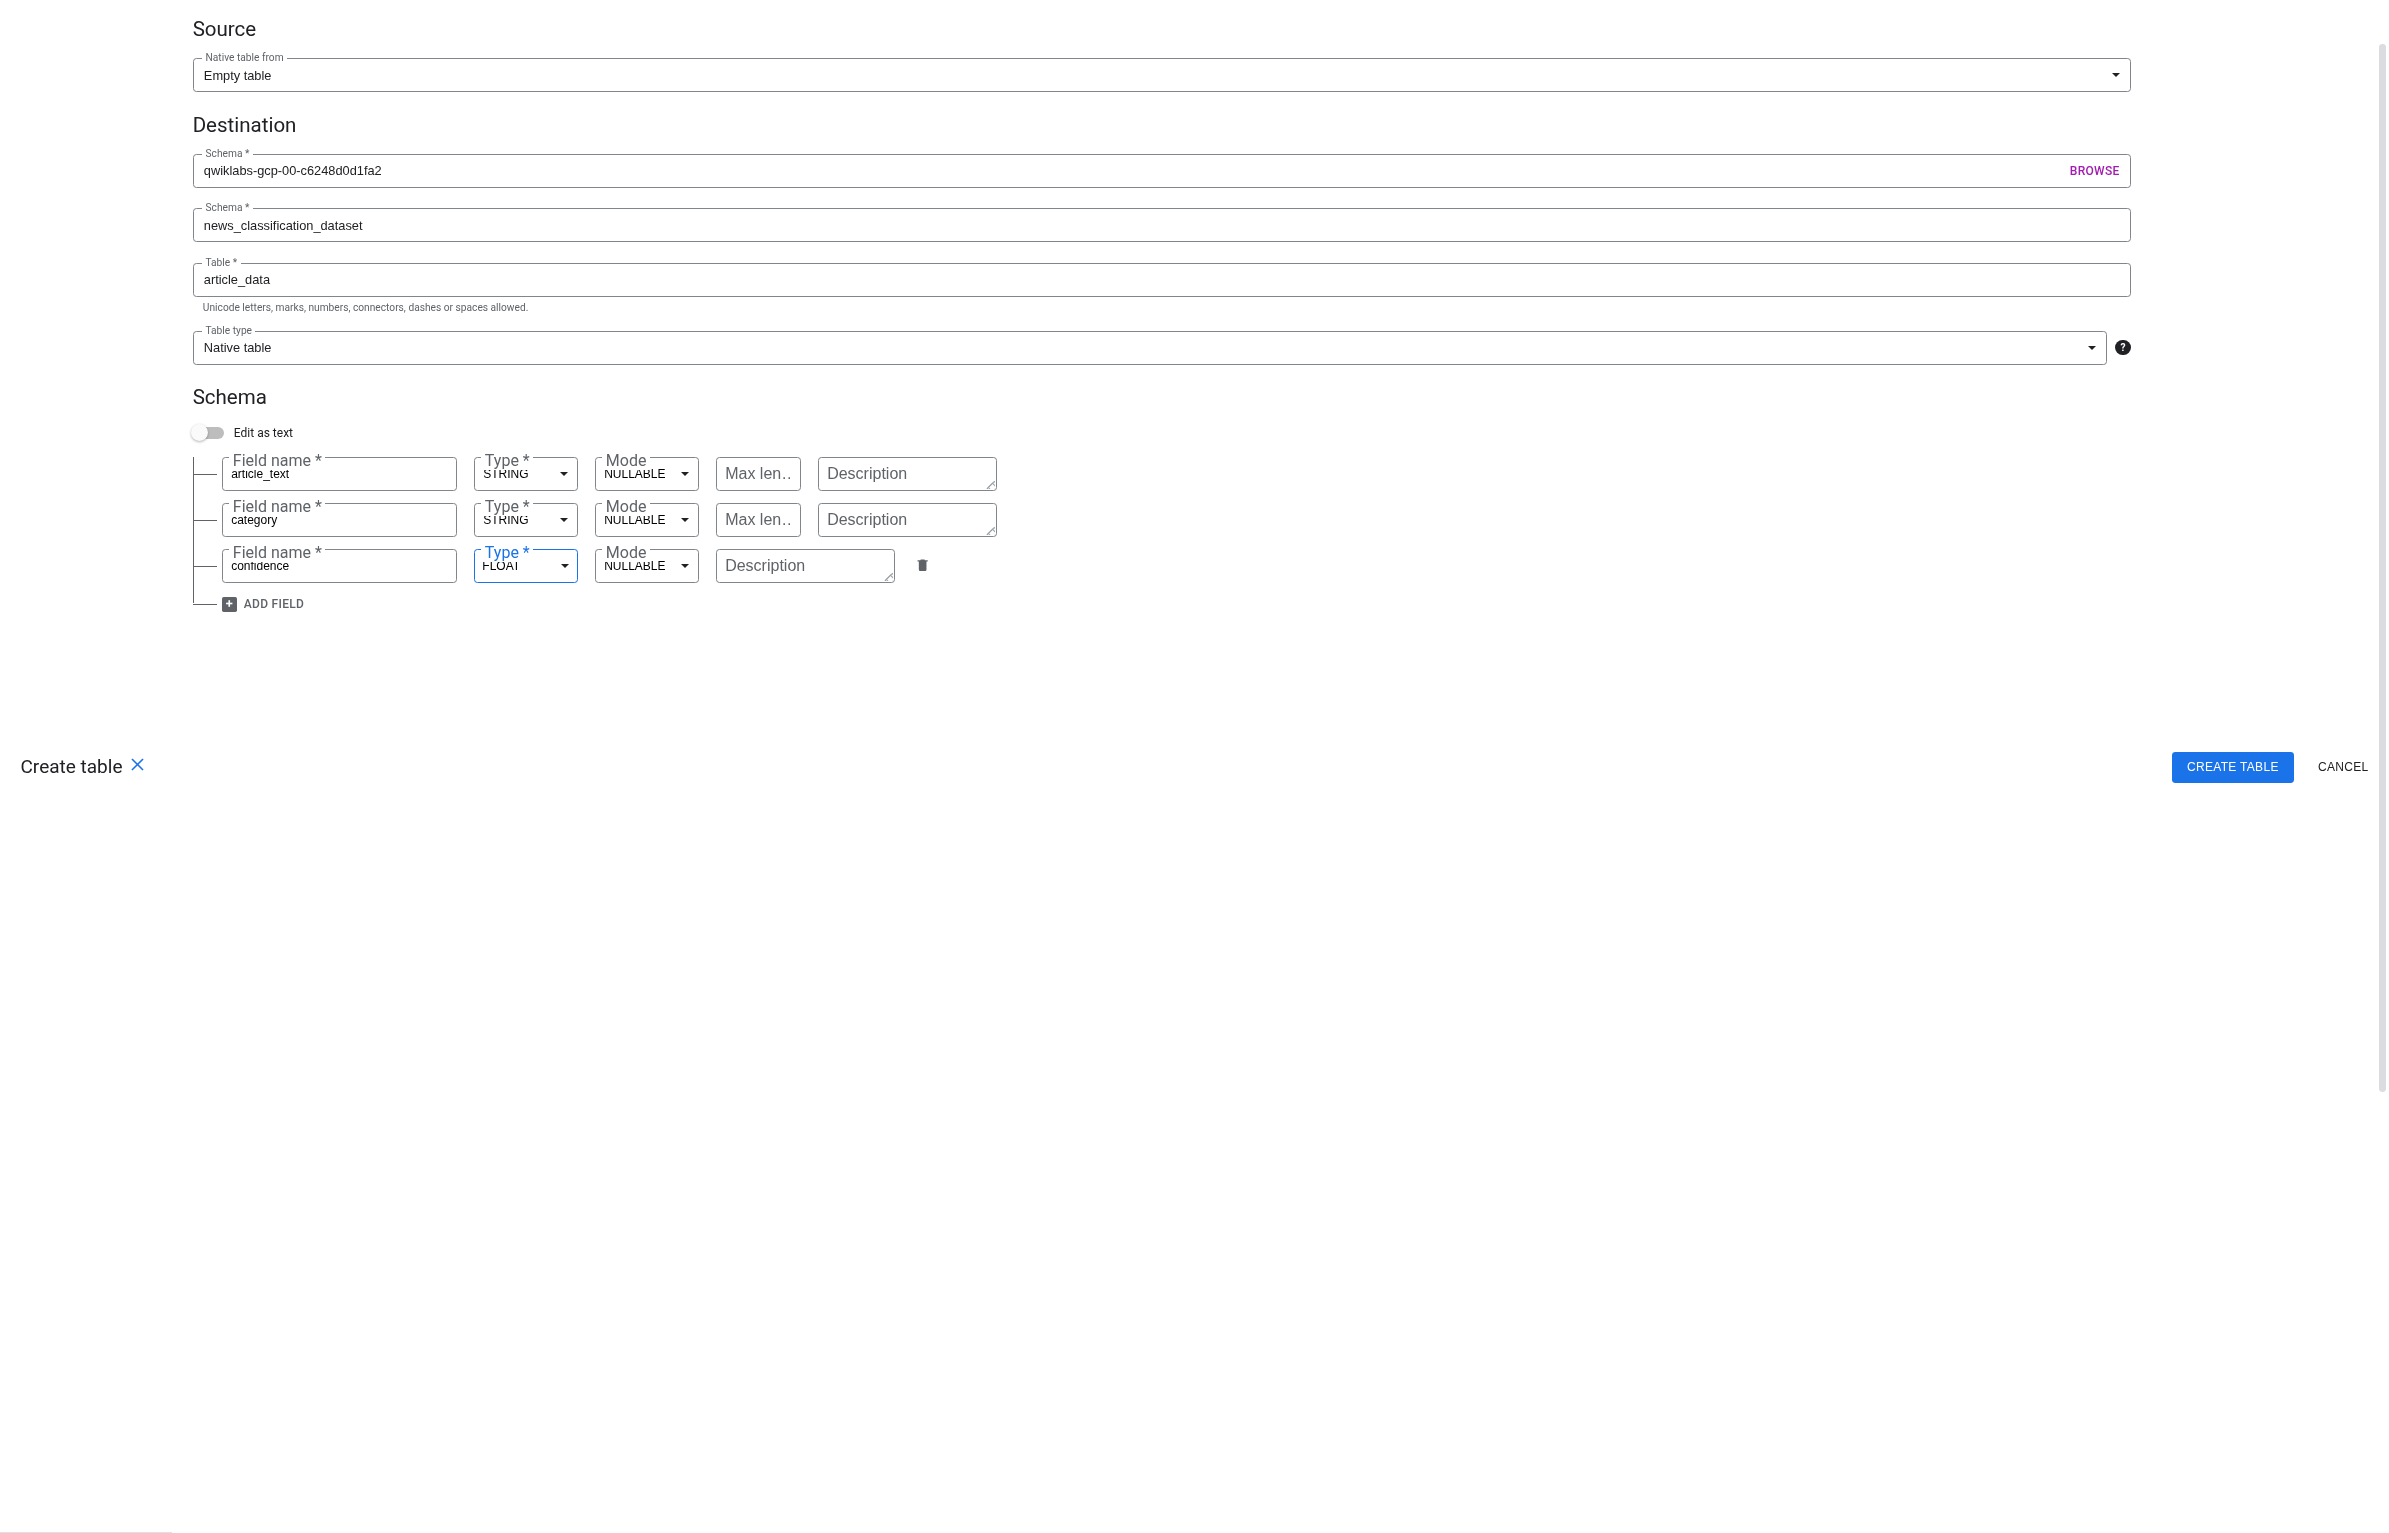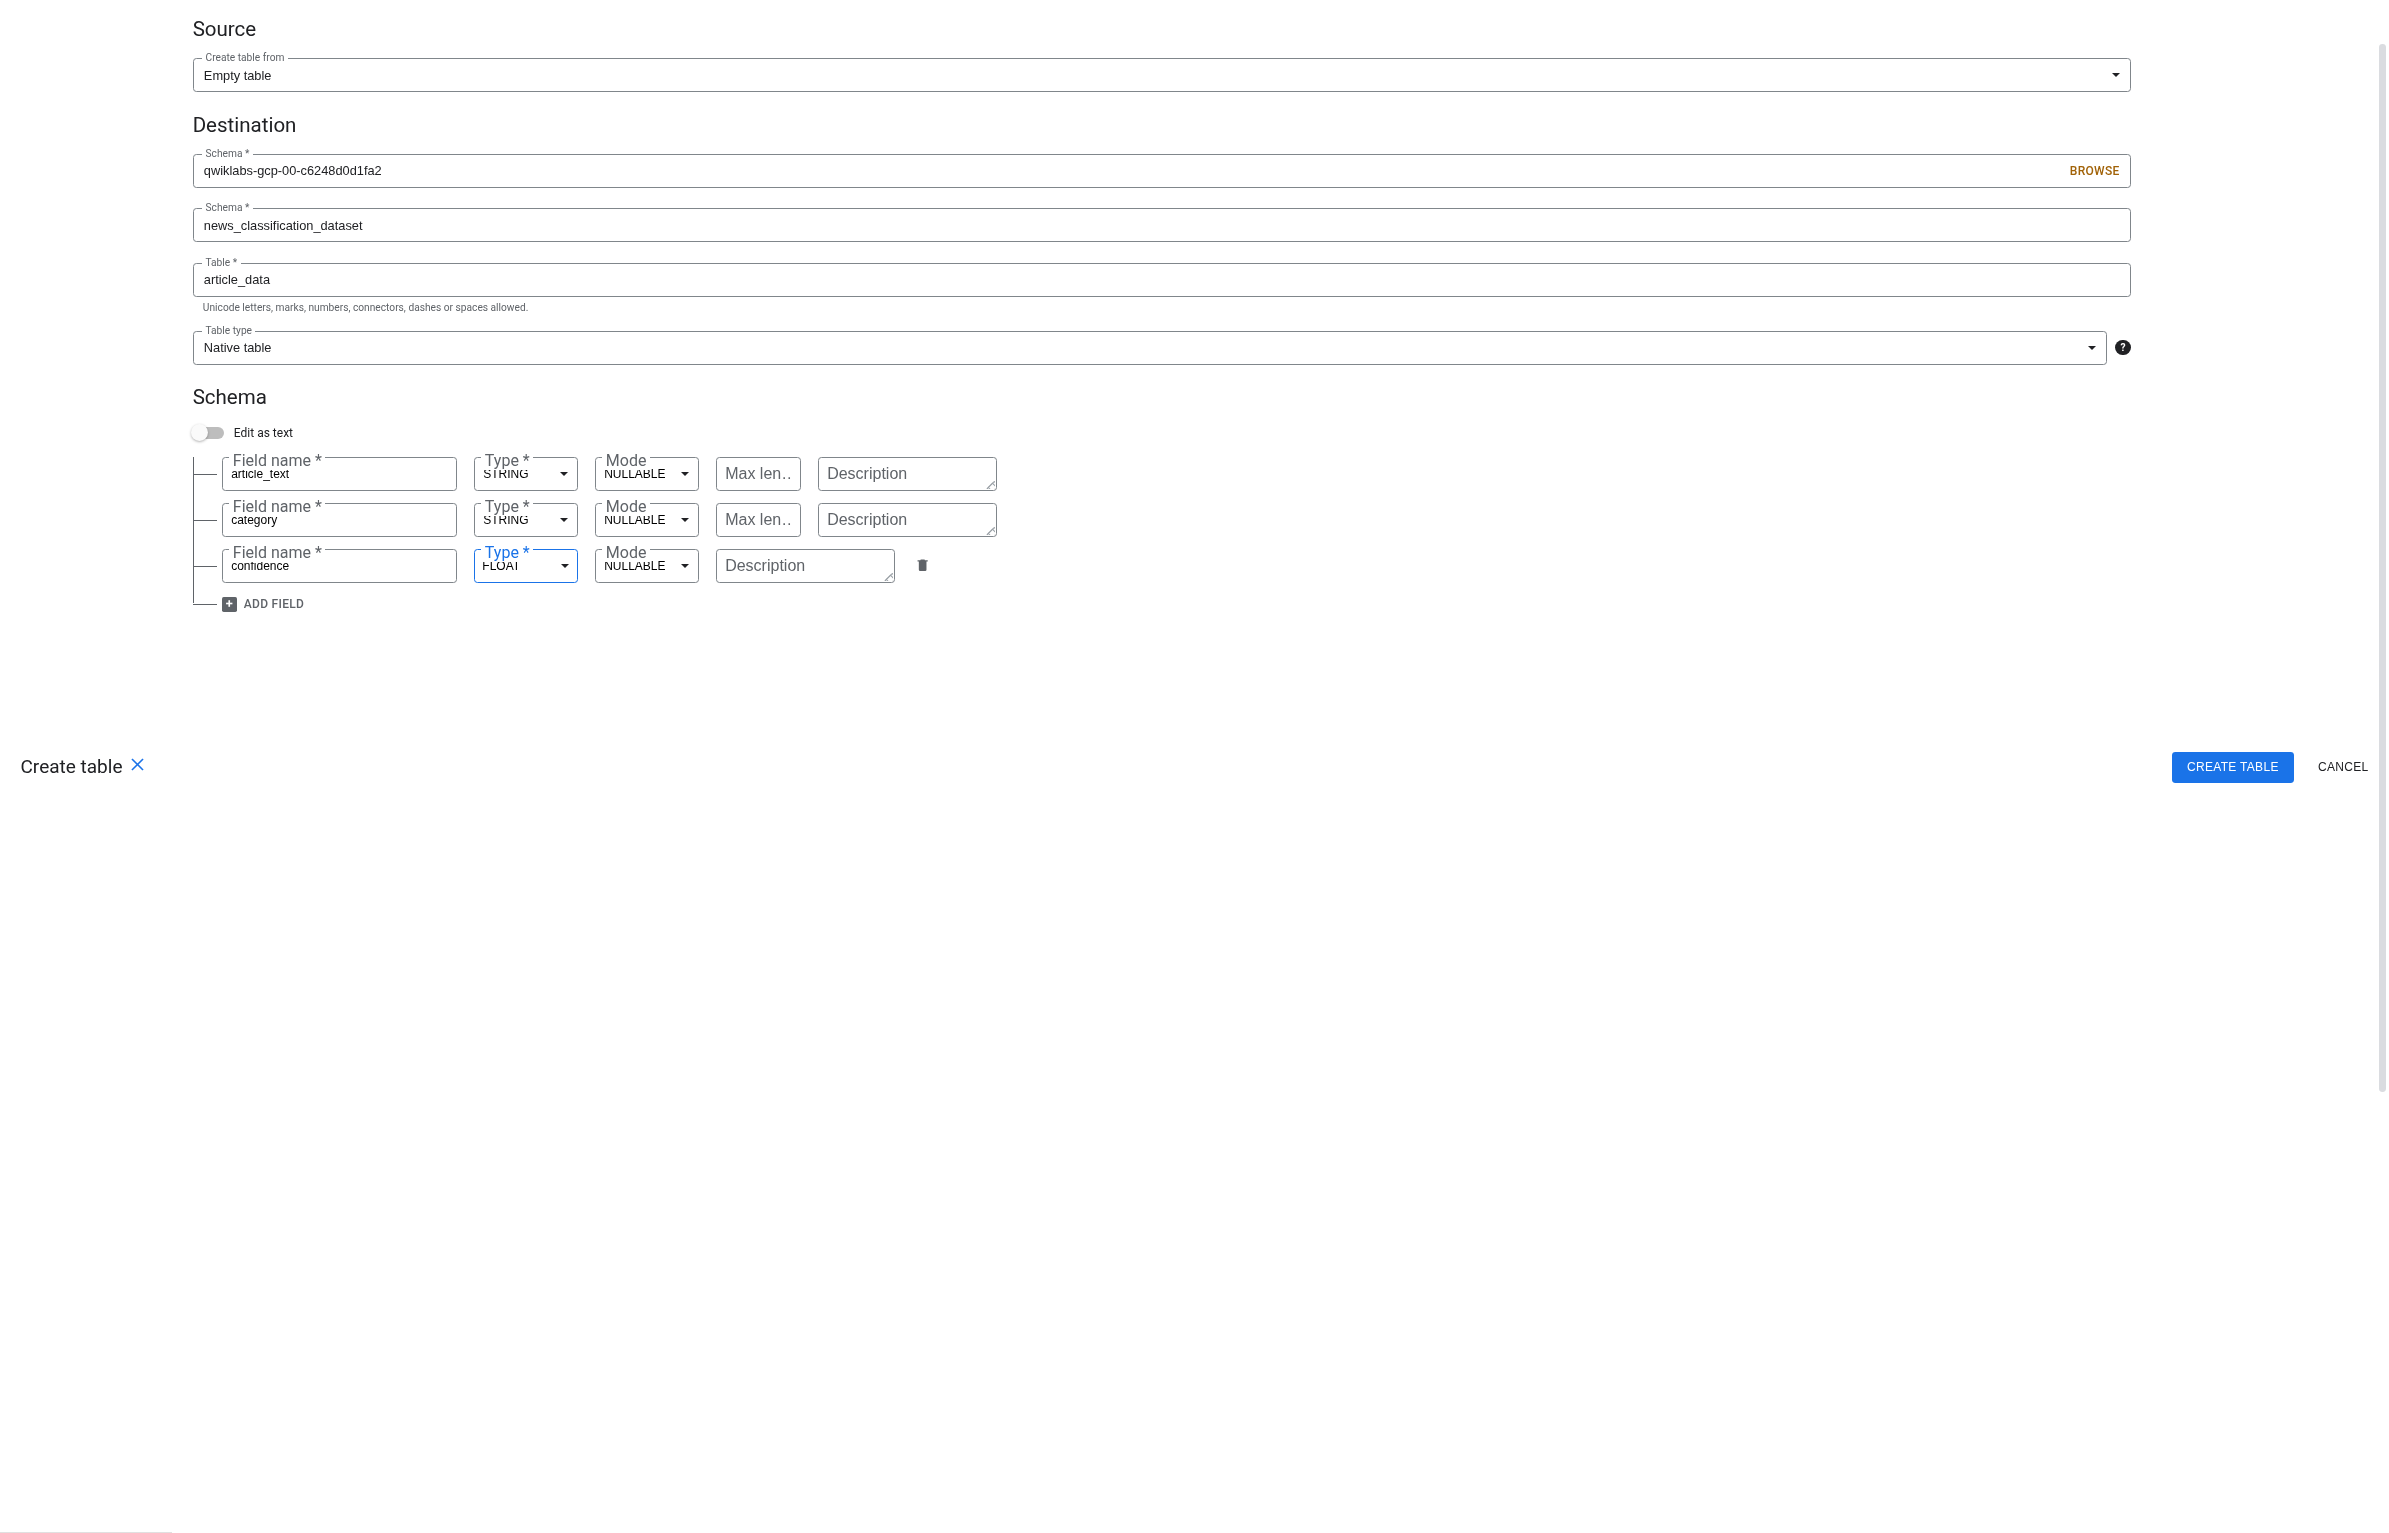--- a/index.html
+++ b/index.html
@@ -11,21 +11,21 @@
 .close-btn svg { width: 19px; height: 19px; }
 .body { flex: 1; overflow-y: auto; padding: 17px 20.5px 20.5px 20.5px; }
 .section-title { font-size: 20.5px; font-weight: 400; margin-top: 10.2px; margin-bottom: 17px; color: #202124; }
 .section-title.first { margin-top: 0; }
 .field-wrap { position: relative; margin-bottom: 20.5px; }
 .field-wrap.with-help { margin-bottom: 34px; }
 .outlined { position: relative; border: 0.9px solid #80868b; border-radius: 3.4px; padding: 0 10.2px; height: 34px; display: flex; align-items: center; }
 .outlined .legend { position: absolute; top: -6.8px; left: 8.5px; background: #fff; padding: 0 3.4px; font-size: 10.2px; color: #5f6368; white-space: nowrap; }
 .outlined input { border: none; outline: none; flex: 1; font-size: 12.8px; color: #202124; background: transparent; height: 100%; }
 .outlined .dropdown-arrow { width: 0; height: 0; border-left: 4.3px solid transparent; border-right: 4.3px solid transparent; border-top: 4.3px solid #202124; margin-left: 6.8px; }
-.outlined .browse-link { color: #a16207; font-size: 12px; font-weight: 500; letter-spacing: 0.3px; cursor: pointer; }
+.outlined .browse-link { color: #a21caf; font-size: 12px; font-weight: 500; letter-spacing: 0.3px; cursor: pointer; }
 .field-row-with-icon { display: flex; align-items: center; gap: 8.5px; }
 .field-row-with-icon .outlined { flex: 1; }
 .help-icon { width: 15.3px; height: 15.3px; border-radius: 50%; background: #202124; color: #fff; display: flex; align-items: center; justify-content: center; font-size: 10.2px; font-weight: 700; cursor: pointer; flex-shrink: 0; }
 .hint { font-size: 10.2px; color: #5f6368; margin-top: 5.1px; position: absolute; left: 10.2px; }
 .toggle-row { display: flex; align-items: center; gap: 10.2px; margin-bottom: 17px; }
 .toggle { width: 31px; height: 12px; background: #bdbdbd; border-radius: 8.5px; position: relative; cursor: pointer; }
 .toggle .knob { width: 17px; height: 17px; background: #fafafa; border-radius: 50%; position: absolute; top: -2.6px; left: -1.7px; box-shadow: 0 0.9px 2.6px rgba(0,0,0,0.3); }
 .toggle-label { font-size: 12px; color: #202124; }
 .schema-tree { position: relative; padding-left: 29px; }
 .tree-trunk { position: absolute; left: 0; top: 0; bottom: 8.5px; width: 0.9px; background: #5f6368; }
@@ -73,21 +73,21 @@
           <line x1="19" y1="5" x2="5" y2="19"></line>
         </svg>
     </button>
   </div>
 
   <div class="body">
 
     <h2 class="section-title first">Source</h2>
     <div class="field-wrap">
       <div class="outlined">
-        <span class="legend">Create table from</span>
+        <span class="legend">Native table from</span>
         <input readonly="" value="Empty table" style="">
         <span class="dropdown-arrow"></span>
       </div>
     </div>
 
     <h2 class="section-title">Destination</h2>
 
     <div class="field-wrap">
       <div class="outlined">
         <span class="legend">Schema *</span>

